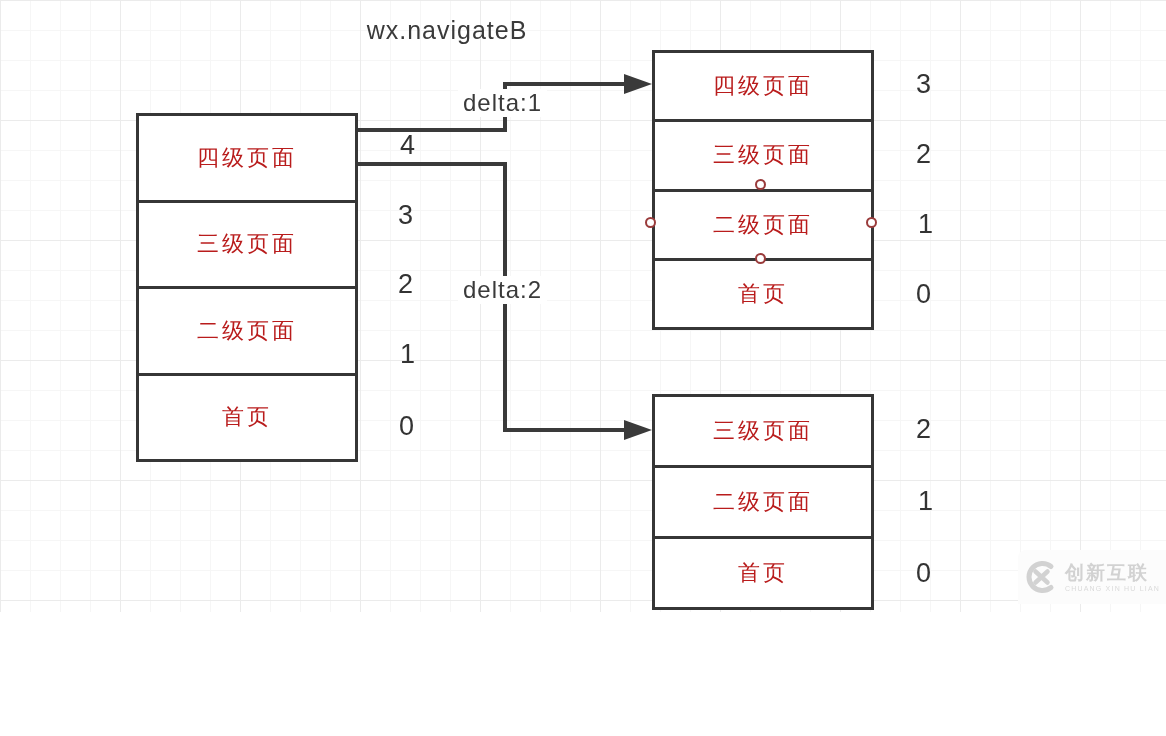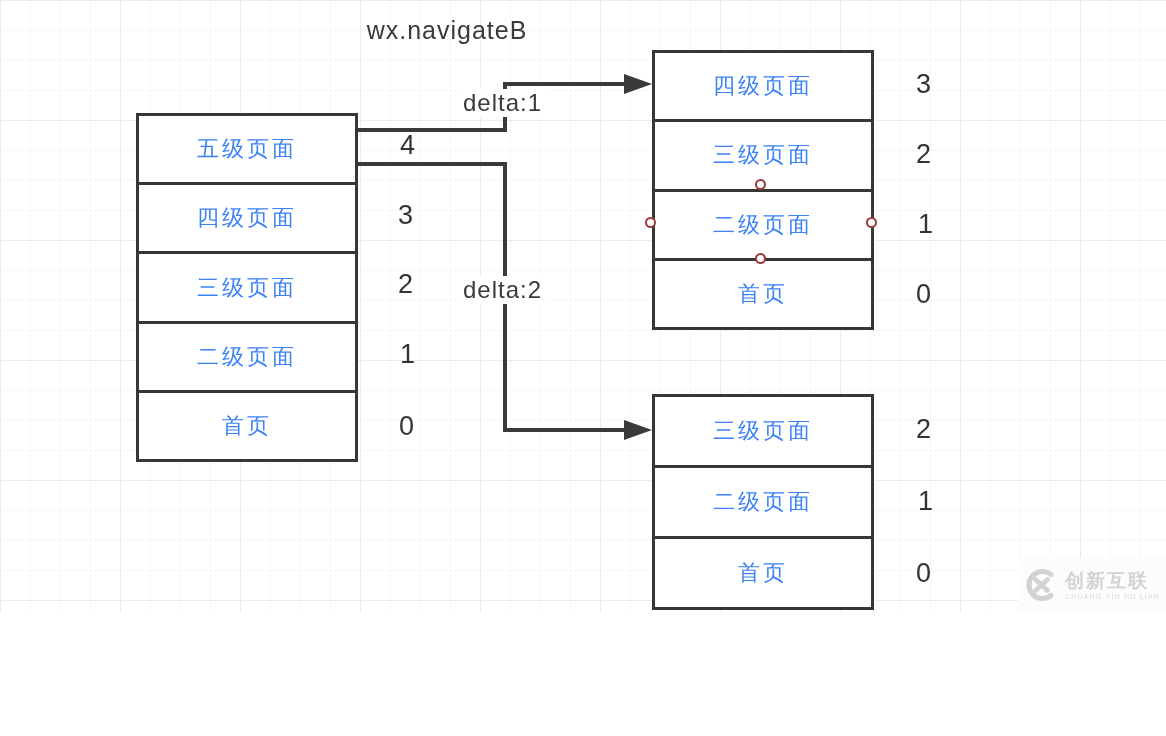--- a/index.html
+++ b/index.html
@@ -39,21 +39,21 @@
     display: flex;
     flex-direction: column;
   }
   .stack .row {
     flex: 1;
     display: flex;
     align-items: center;
     justify-content: center;
     font-size: 22px;
     letter-spacing: 3px;
-    color: #3b82f6;
+    color: #b91c1c;
     border-top: 3px solid #363636;
   }
   .stack .row:first-child { border-top: none; }
 
   .idx {
     position: absolute;
     font-size: 27px;
     line-height: 34px;
     color: #333333;
   }
@@ -80,21 +80,21 @@
   .handle {
     position: absolute;
     width: 11px; height: 11px;
     background: #ffffff;
     border: 2px solid #9a3b3b;
     border-radius: 50%;
   }
 
   .watermark {
     position: absolute;
-    right: 0; bottom: 0;
+    right: 0; bottom: 8px;
     width: 148px; height: 54px;
     background: #fcfcfc;
     border-top-left-radius: 8px;
     display: flex;
     align-items: center;
     justify-content: center;
     gap: 7px;
   }
   .wm-text { display: flex; flex-direction: column; align-items: flex-start; }
   .wm-name {
@@ -114,23 +114,20 @@
 </head>
 <body>
 
 <div class="canvas">
 
   <div class="api-title">
     <div>wx.navigateB</div>
   </div>
 
   <div class="stack" style="left:136px; top:113px; height:349px;">
-    <div class="row">
-        <span>五级页面</span>
-      </div>
     <div class="row">
         <span>四级页面</span>
       </div>
     <div class="row">
         <span>三级页面</span>
       </div>
     <div class="row">
         <span>二级页面</span>
       </div>
     <div class="row">

